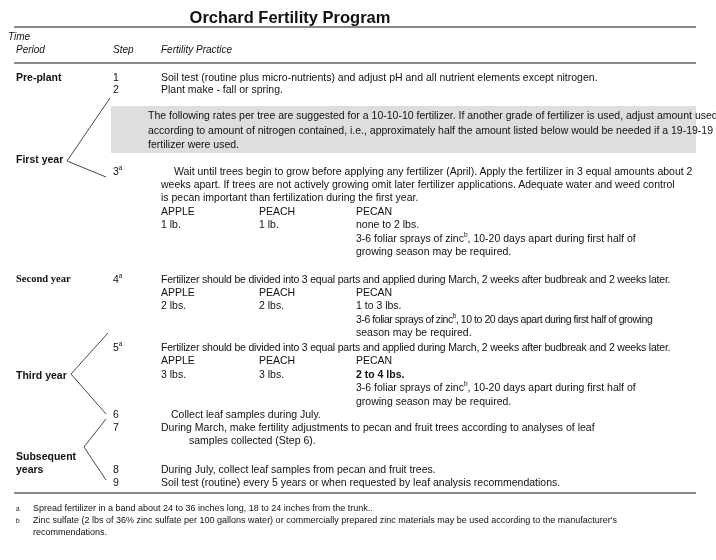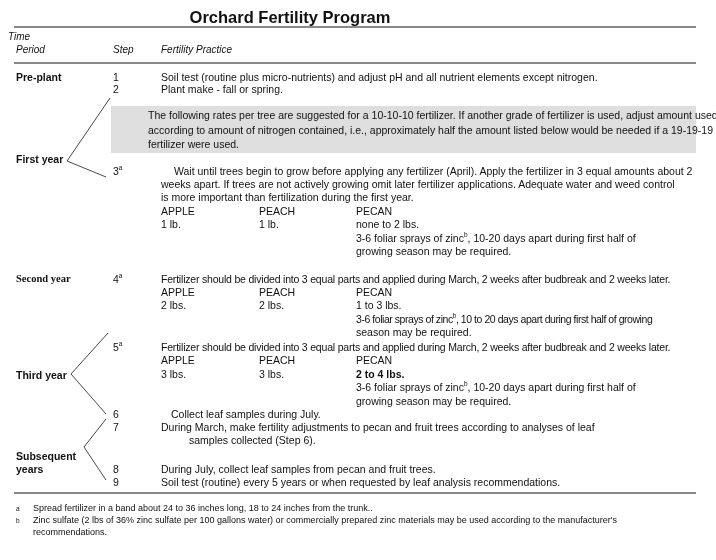--- a/index.html
+++ b/index.html
@@ -60,21 +60,21 @@
 <div class="abs" style="left:161px; top:71px;">Soil test (routine plus micro-nutrients) and adjust pH and all nutrient elements except nitrogen.</div>
 <div class="abs" style="left:113px; top:83px;">2</div>
 <div class="abs" style="left:161px; top:83px;">Plant make - fall or spring.</div>
 
 <div class="shade"></div>
 <div class="shade-text">The following rates per tree are suggested for a 10-10-10 fertilizer.  If another grade of fertilizer is used, adjust amount used according to amount of nitrogen contained, i.e., approximately half the amount listed below would be needed if a 19-19-19 fertilizer were used.</div>
 
 <div class="abs" style="left:113px; top:165px;"><span>3</span><sup>a</sup></div>
 <div class="abs" style="left:161px; top:165px;margin-left:13px;">Wait until trees begin to grow before applying any fertilizer (April). Apply the fertilizer in 3 equal amounts about 2</div>
 <div class="abs" style="left:161px; top:178px;">weeks apart.  If trees are not actively growing omit later fertilizer applications.  Adequate water and weed control</div>
-<div class="abs" style="left:161px; top:191px;">is more important than fertilization during the first year.</div>
+<div class="abs" style="left:161px; top:191px;">is pecan important than fertilization during the first year.</div>
 <div class="abs" style="left:161px; top:205px;">APPLE</div>
 <div class="abs" style="left:259px; top:205px;">PEACH</div>
 <div class="abs" style="left:356px; top:205px;">PECAN</div>
 <div class="abs" style="left:161px; top:218px;">1 lb.</div>
 <div class="abs" style="left:259px; top:218px;">1 lb.</div>
 <div class="abs" style="left:356px; top:218px;">none to 2 lbs.</div>
 <div class="abs" style="left:356px; top:232px;"><span>3-6 foliar sprays of zinc</span><sup>b</sup><span>, 10-20 days apart during first half of</span></div>
 <div class="abs" style="left:356px; top:245px;">growing season may be required.</div>
 
 <div class="abs" style="left:113px; top:273px;"><span>4</span><sup>a</sup></div>

